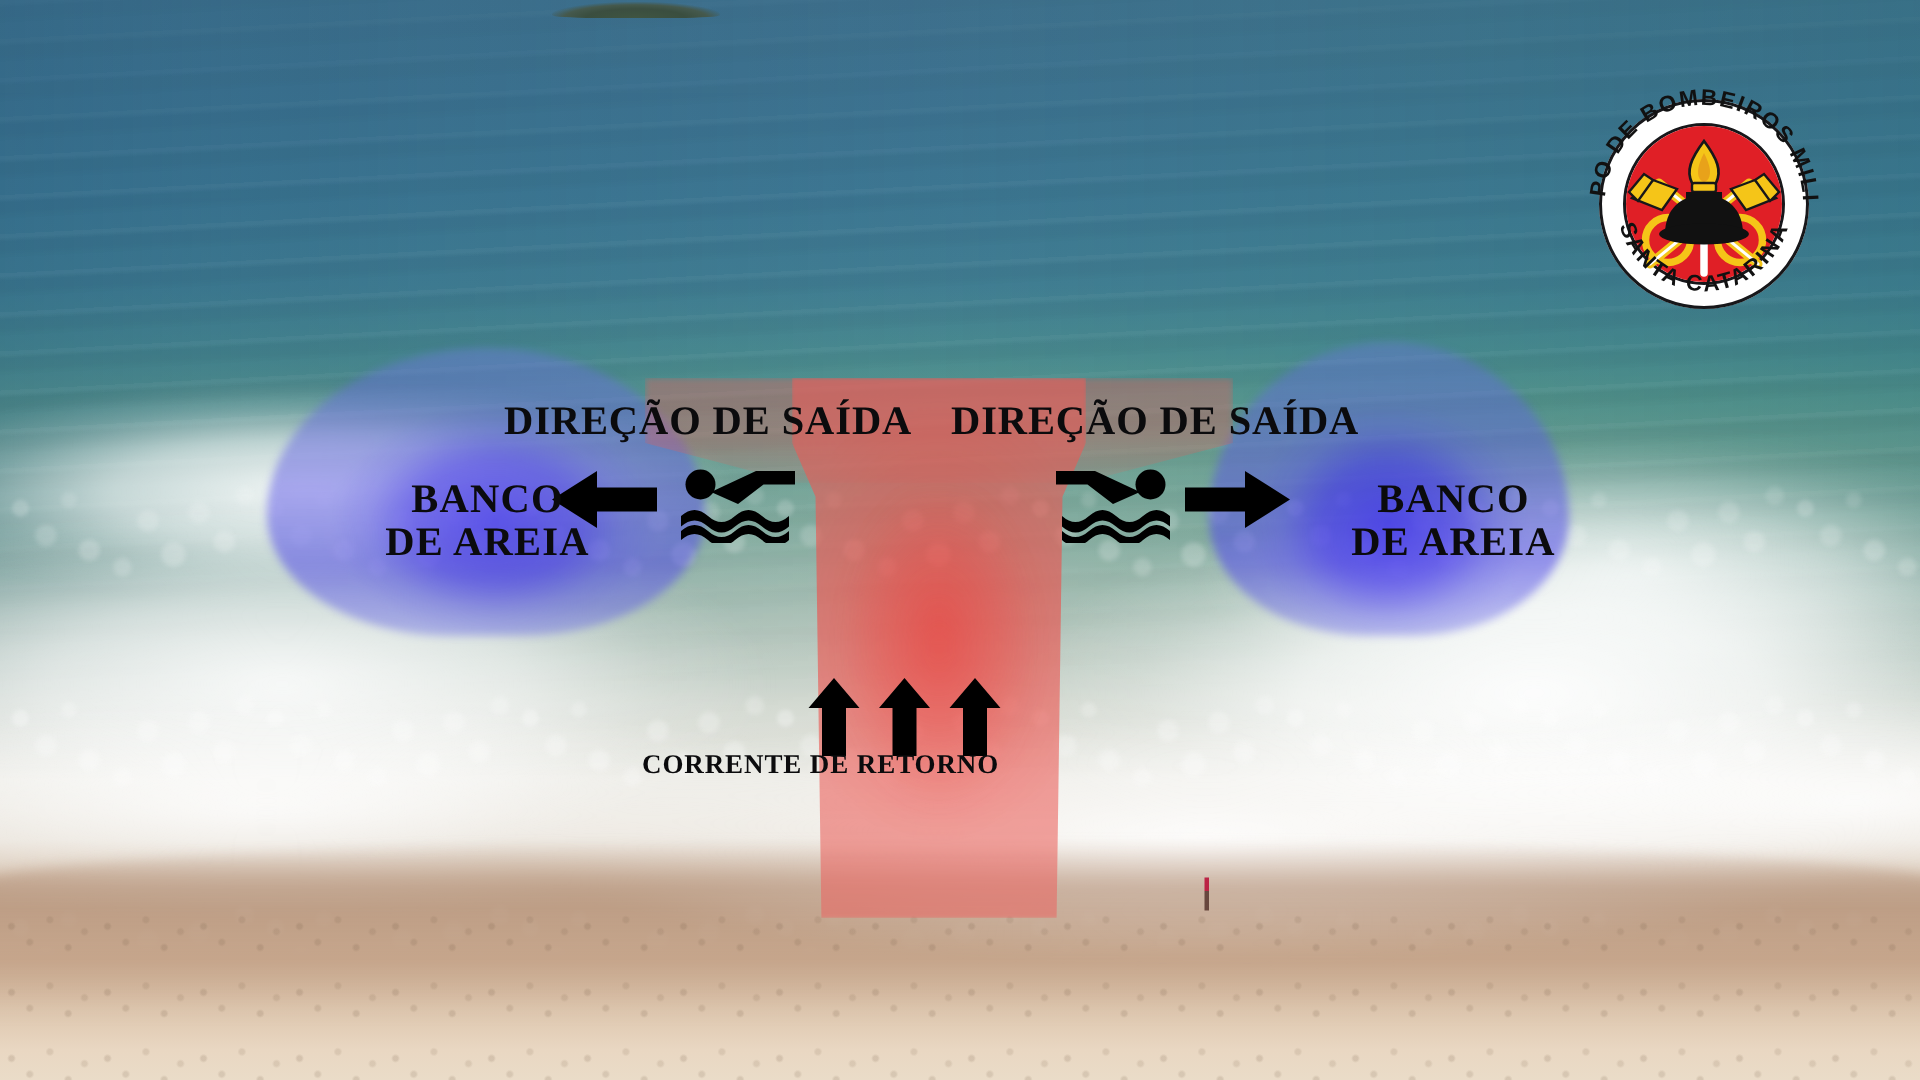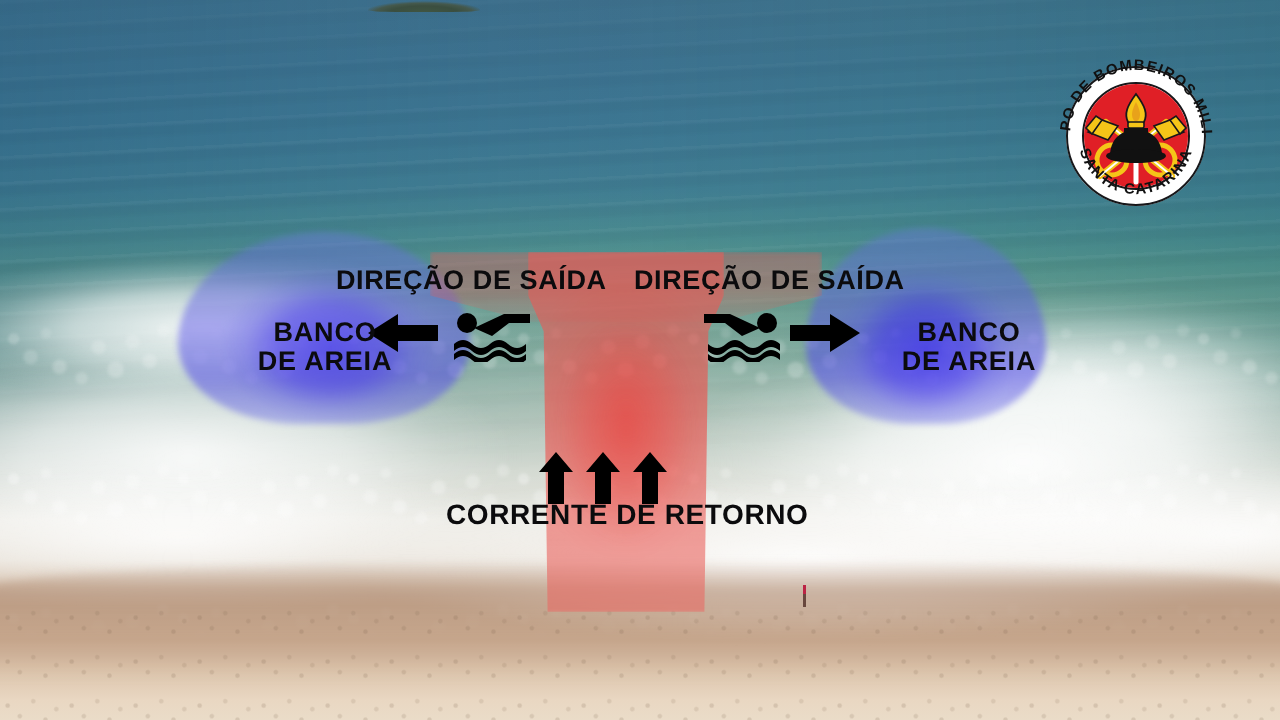--- a/index.html
+++ b/index.html
@@ -188,32 +188,32 @@
       radial-gradient(ellipse 92px 80px at 50% 62%, rgba(52,36,240,.64) 0%, rgba(62,48,236,.48) 50%, rgba(96,96,228,.26) 78%, rgba(122,130,224,.13) 100%),
       linear-gradient(to bottom, rgba(104,112,226,.28) 0%, rgba(78,68,233,.40) 44%, rgba(64,50,238,.48) 74%, rgba(94,94,229,.28) 100%);
     border-radius:50% 50% 44% 44%/60% 60% 40% 40%;
     filter:blur(3px);
   }
 
   
   .lbl{
     position:absolute;
     color:#0b0b0d;
-    font-family:Liberation Sans, sans-serif;
+    font-family:Liberation Serif, serif;
     font-weight:700;
     letter-spacing:.5px;
     white-space:nowrap;
     line-height:1.08;
     text-rendering:geometricPrecision;
   }
   #lbl-exit-left{left:336px;top:266px;font-size:27px;letter-spacing:.6px;}
   #lbl-exit-right{left:634px;top:266px;font-size:27px;letter-spacing:.6px;}
   #lbl-bar-left{left:240px;top:318px;font-size:27px;text-align:center;width:170px;letter-spacing:.8px;}
   #lbl-bar-right{left:884px;top:318px;font-size:27px;text-align:center;width:170px;letter-spacing:.8px;}
-  #lbl-rip{left:446px;top:500px;font-size:28px;letter-spacing:.6px;}
+  #lbl-rip{left:428px;top:500px;font-size:18px;letter-spacing:.6px;}
 
   
   .icon{position:absolute;}
   #arrow-left{left:368px;top:312px;width:70px;height:42px;}
   #arrow-right{left:790px;top:312px;width:70px;height:42px;}
   #swimmer-left{left:452px;top:306px;width:88px;height:56px;}
   #swimmer-right{left:694px;top:306px;width:88px;height:56px;}
   #rip-arrows{left:538px;top:452px;width:130px;height:52px;}
 
   

